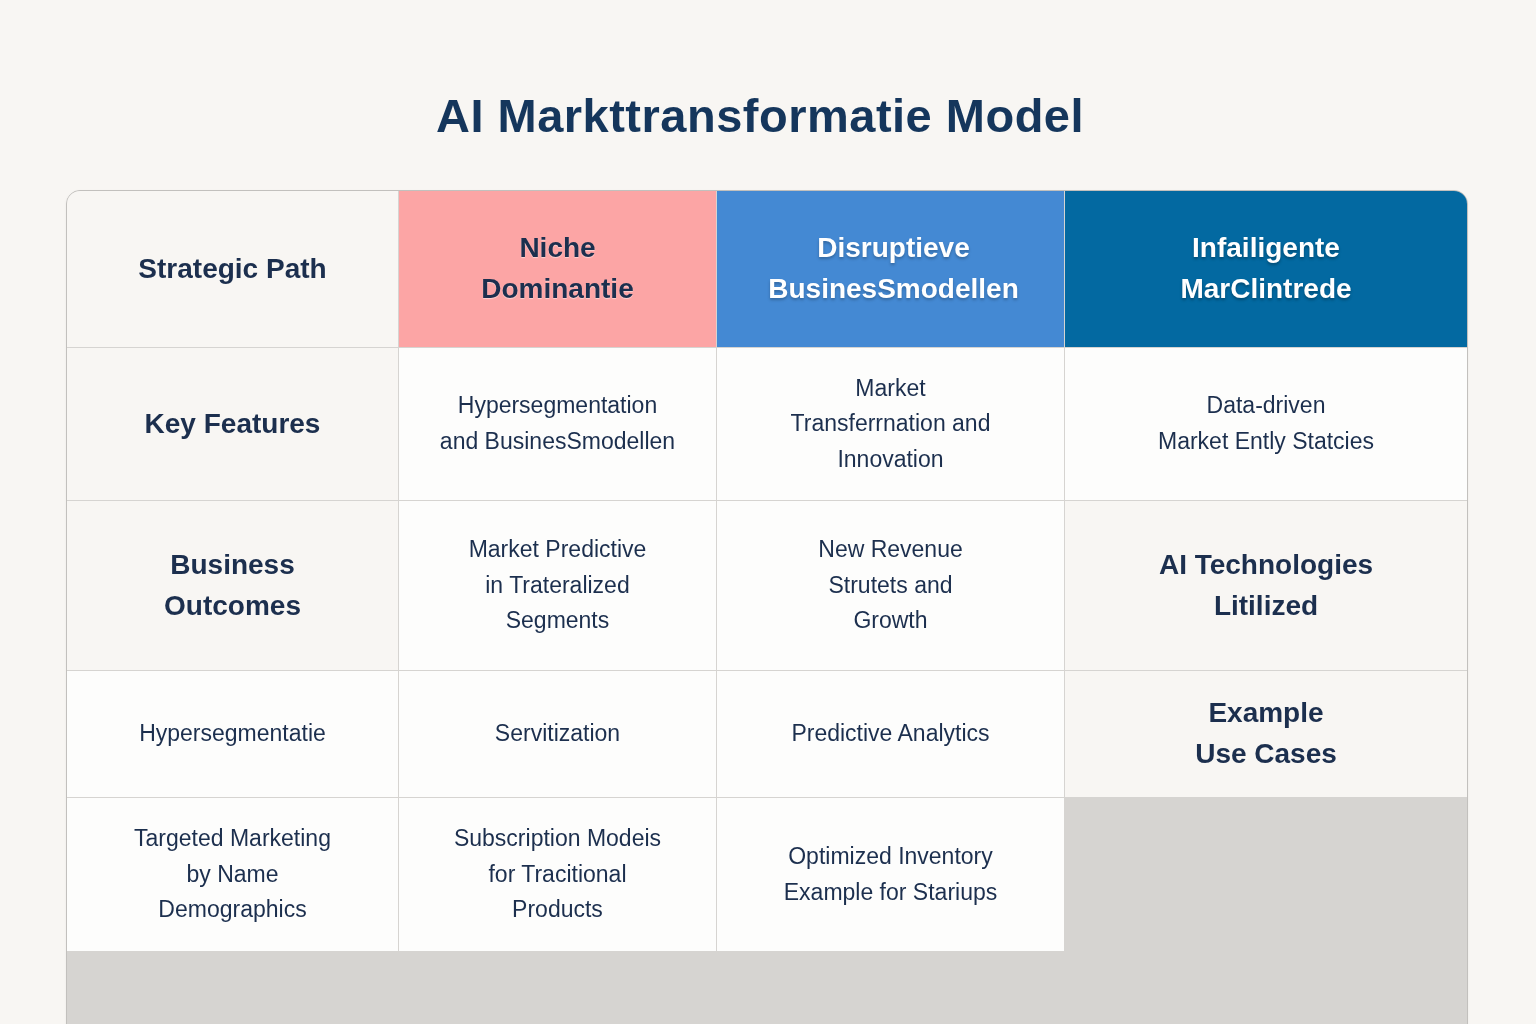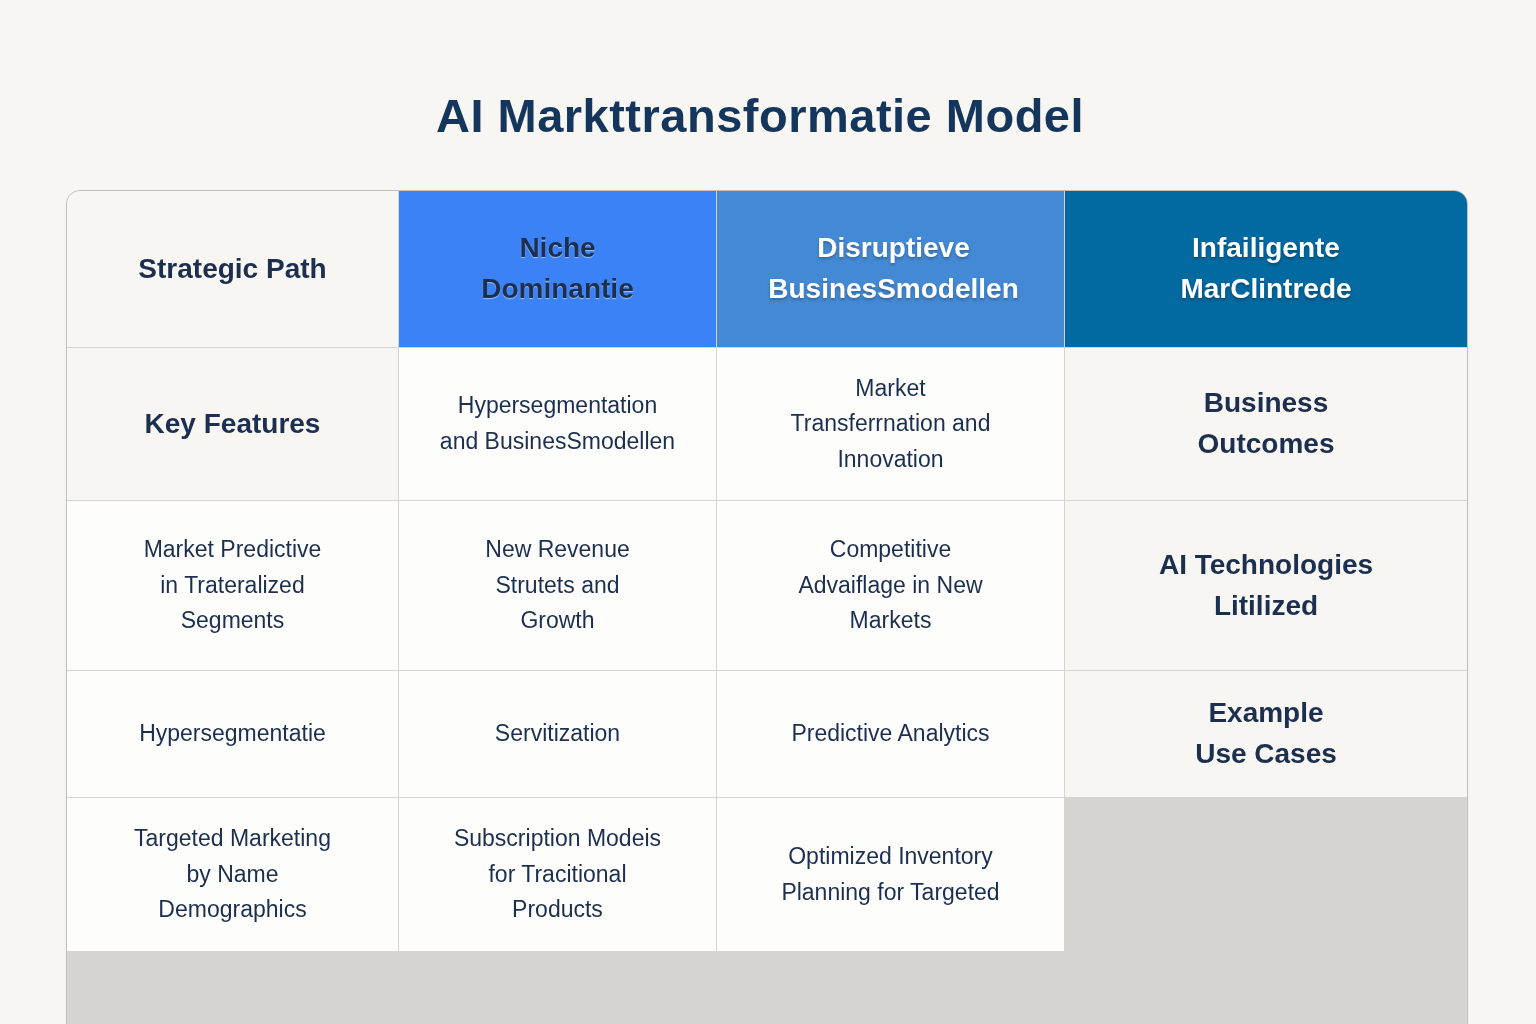--- a/index.html
+++ b/index.html
@@ -51,21 +51,21 @@
     background: #f8f6f3;
     font-size: 28px;
     font-weight: bold;
     line-height: 1.45;
   }
   .cell.colhead {
     font-size: 28px;
     font-weight: bold;
     line-height: 1.45;
   }
-  .colhead.niche    { background: #3b82f6; color: #1c2f4e; text-shadow: 0 1px 1px rgba(255,255,255,0.5); }
+  .colhead.niche    { background: #fca5a5; color: #1c2f4e; text-shadow: 0 1px 1px rgba(255,255,255,0.5); }
   .colhead.disrupt  { background: #4489d3; color: #ffffff; text-shadow: 0 2px 3px rgba(0,0,0,0.25); padding-left: 24px; }
   .colhead.intel    { background: #0369a1; color: #ffffff; text-shadow: 0 2px 3px rgba(0,0,0,0.3); }
 </style>
 </head>
 <body>
 
 <h1 class="page-title">AI Markttransformatie Model</h1>
 
 <div class="matrix">
 
@@ -76,42 +76,41 @@
 BusinesSmodellen</div>
   <div class="cell colhead intel">Infailigente
 MarClintrede</div>
 
   <div class="cell rowlabel">Key Features</div>
   <div class="cell data">Hypersegmentation
 and BusinesSmodellen</div>
   <div class="cell data">Market
 Transferrnation and
 Innovation</div>
+  <div class="cell data">Data-driven
+Market Ently Statcies</div>
 
   <div class="cell rowlabel">Business
 Outcomes</div>
   <div class="cell data">Market Predictive
 in Trateralized
 Segments</div>
   <div class="cell data">New Revenue
 Strutets and
 Growth</div>
-  <div class="cell data">Competitive
-Advaiflage in New
-Markets</div>
 
   <div class="cell rowlabel">AI Technologies
 Litilized</div>
   <div class="cell data">Hypersegmentatie</div>
   <div class="cell data">Servitization</div>
   <div class="cell data">Predictive Analytics</div>
 
   <div class="cell rowlabel">Example
 Use Cases</div>
   <div class="cell data">Targeted Marketing
 by Name
 Demographics</div>
   <div class="cell data">Subscription Modeis
 for Tracitional
 Products</div>
   <div class="cell data">Optimized Inventory
-Planning for Targeted</div>
+Example for Stariups</div>
 </div>
 
 </body></html>

